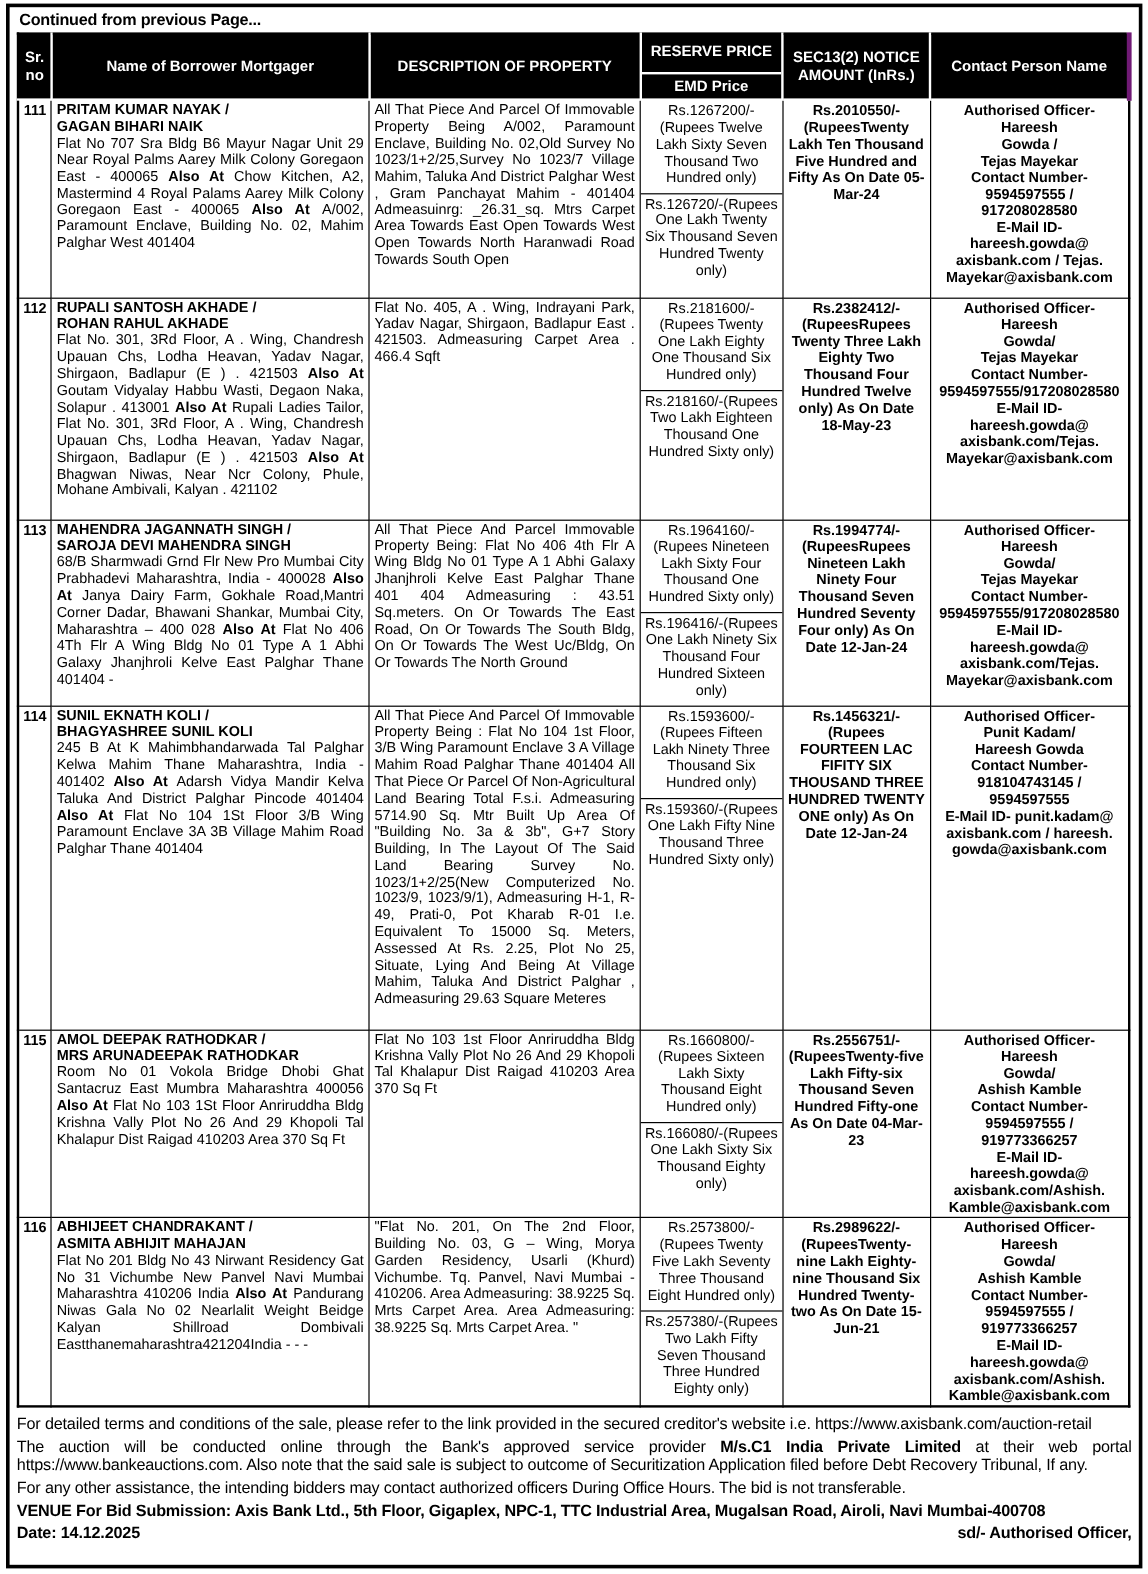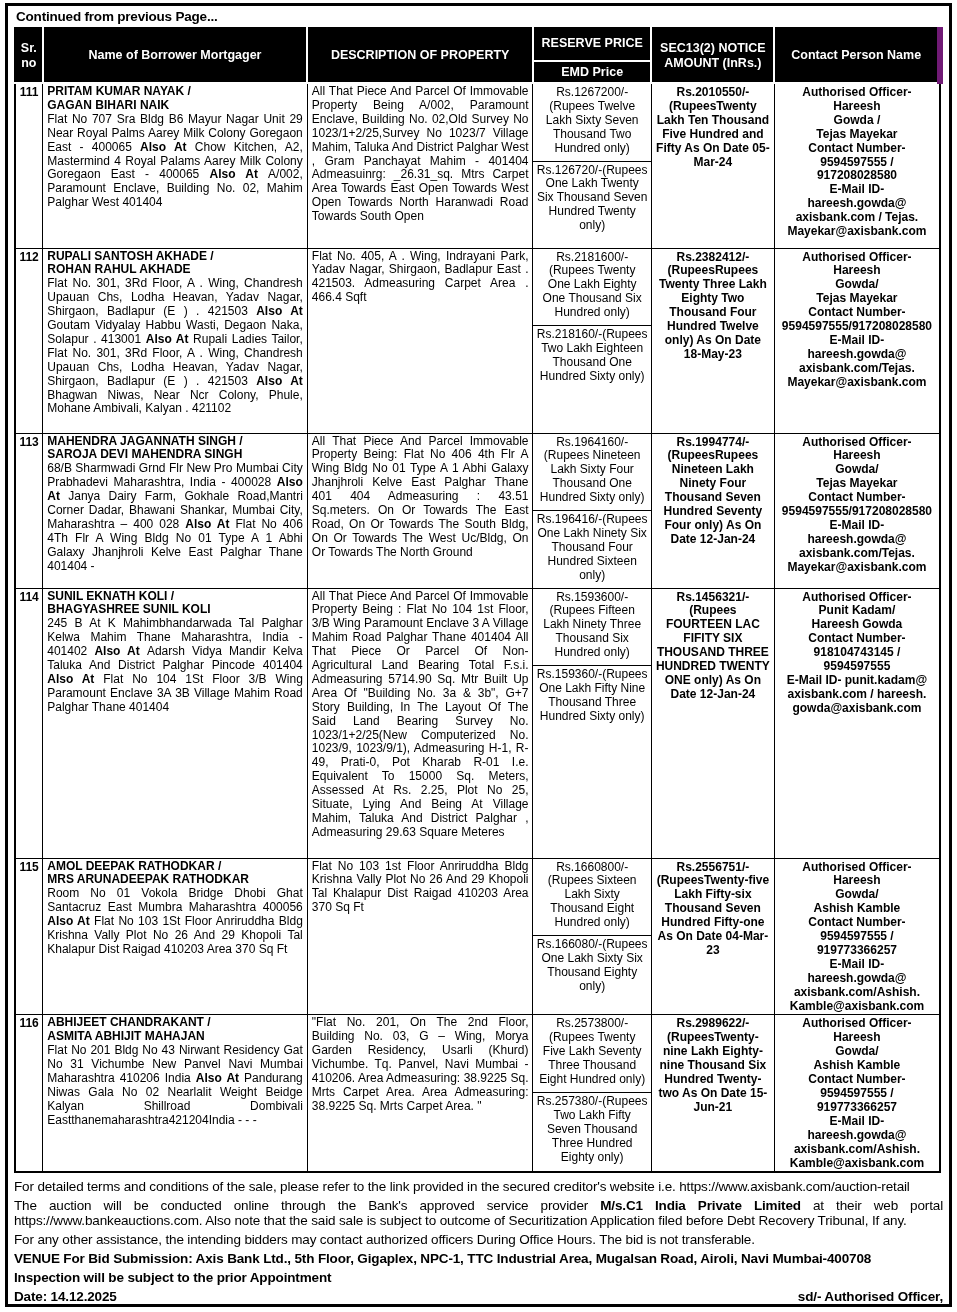--- a/index.html
+++ b/index.html
@@ -2,21 +2,21 @@
 <html><head>
 <meta charset="utf-8">
 <style>
   html,body { margin:0; padding:0; background:#fff; }
   body { width:957px; height:1312px; position:relative; font-family:"Liberation Sans",sans-serif; color:#000; }
   .page { position:absolute; left:5px; top:3px; right:5px; bottom:5px; border:3px solid #000; padding:2px 6px 4px 6px; box-sizing:border-box; }
   .continued { font-weight:bold; font-size:13.5px; padding:1px 0 3px 2px; letter-spacing:-0.2px; }
   table { width:100%; border-collapse:collapse; table-layout:fixed; font-size:12px; line-height:1.16; border:2px solid #000; }
   col.w-sr{width:3.0%} col.w-name{width:28.6%} col.w-desc{width:24.4%} col.w-res{width:12.8%} col.w-not{width:13.3%} col.w-con{width:17.9%}
   thead th { background:#000; color:#fff; border:2px solid #fff; border-top:2px solid #000; font-size:12.5px; font-weight:bold; text-align:center; vertical-align:middle; padding:2px 1px; }
-  thead th:first-child{border-left:2px solid #000;} thead th:last-child{border-right:6px solid #701a75;}
+  thead th:first-child{border-left:2px solid #000;} thead th:last-child{border-right:4px solid #701a75;}
   thead th.th-reserve { padding:0;text-align:center; }
   .th-reserve .rp { padding:7px 0 9px; }
   .th-reserve .emd { border-top:2px solid #fff; padding:3px 0 3px; }
   tbody td { border:1px solid #000; padding:1px 4px; vertical-align:top; }
   tbody tr:nth-child(1){height:165px} tbody tr:nth-child(2){height:185px}
   tbody tr:nth-child(3){height:155px} tbody tr:nth-child(4){height:270px}
   tbody tr:nth-child(5){height:135px} tbody tr:nth-child(6){height:142px}
   .c-sr { font-weight:bold; text-align:center; padding:2px 1px; }
   .bname { font-weight:bold; }
   .addr, .c-desc { text-align:justify; }
@@ -211,20 +211,19 @@
           </td>
         </tr>
       </tbody>
   </table>
 
   <div class="footer">
     <div class="fp just">For detailed terms and conditions of the sale, please refer to the link provided in the secured creditor's website i.e. https://www.axisbank.com/auction-retail</div>
     <div class="fp just"><span>The auction will be conducted online through the Bank's approved service provider </span><span class="b">M/s.C1 India Private Limited</span><span> at their web portal https://www.bankeauctions.com. Also note that the said sale is subject to outcome of Securitization Application filed before Debt Recovery Tribunal, If any.</span></div>
     <div class="fp">For any other assistance, the intending bidders may contact authorized officers During Office Hours. The bid is not transferable.</div>
     <div class="fp b">VENUE For Bid Submission: Axis Bank Ltd., 5th Floor, Gigaplex, NPC-1, TTC Industrial Area, Mugalsan Road, Airoli, Navi Mumbai-400708</div>
-    <div class="fp b">Inspection will be subject to the prior Appointment</div>
     <div class="bottom-row">
       <span>Date: 14.12.2025</span>
       <span>sd/- Authorised Officer,</span>
     </div>
 
   </div>
 </div>
 
 </body></html>

